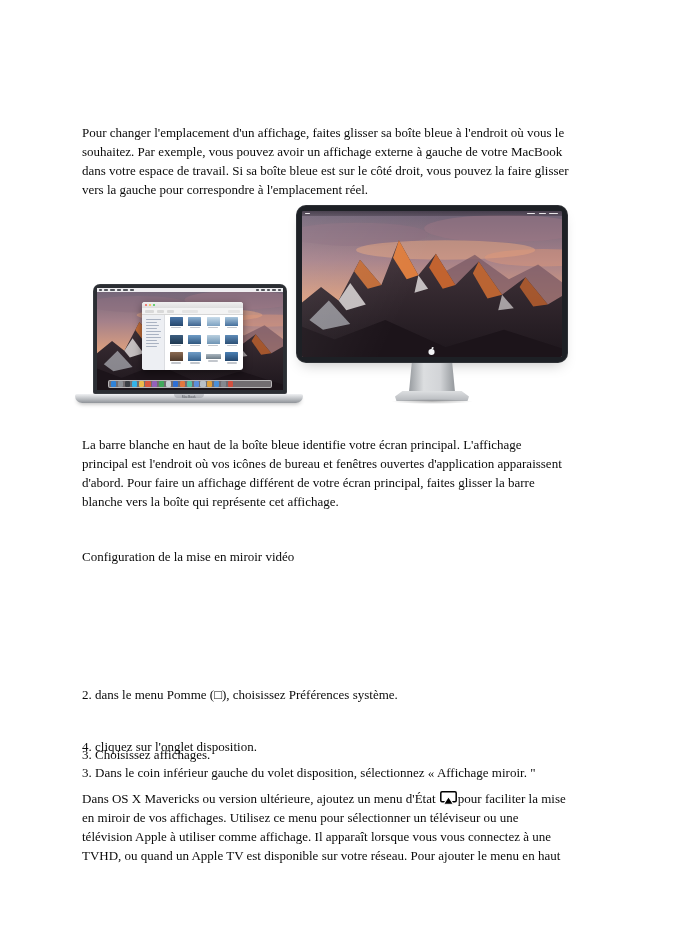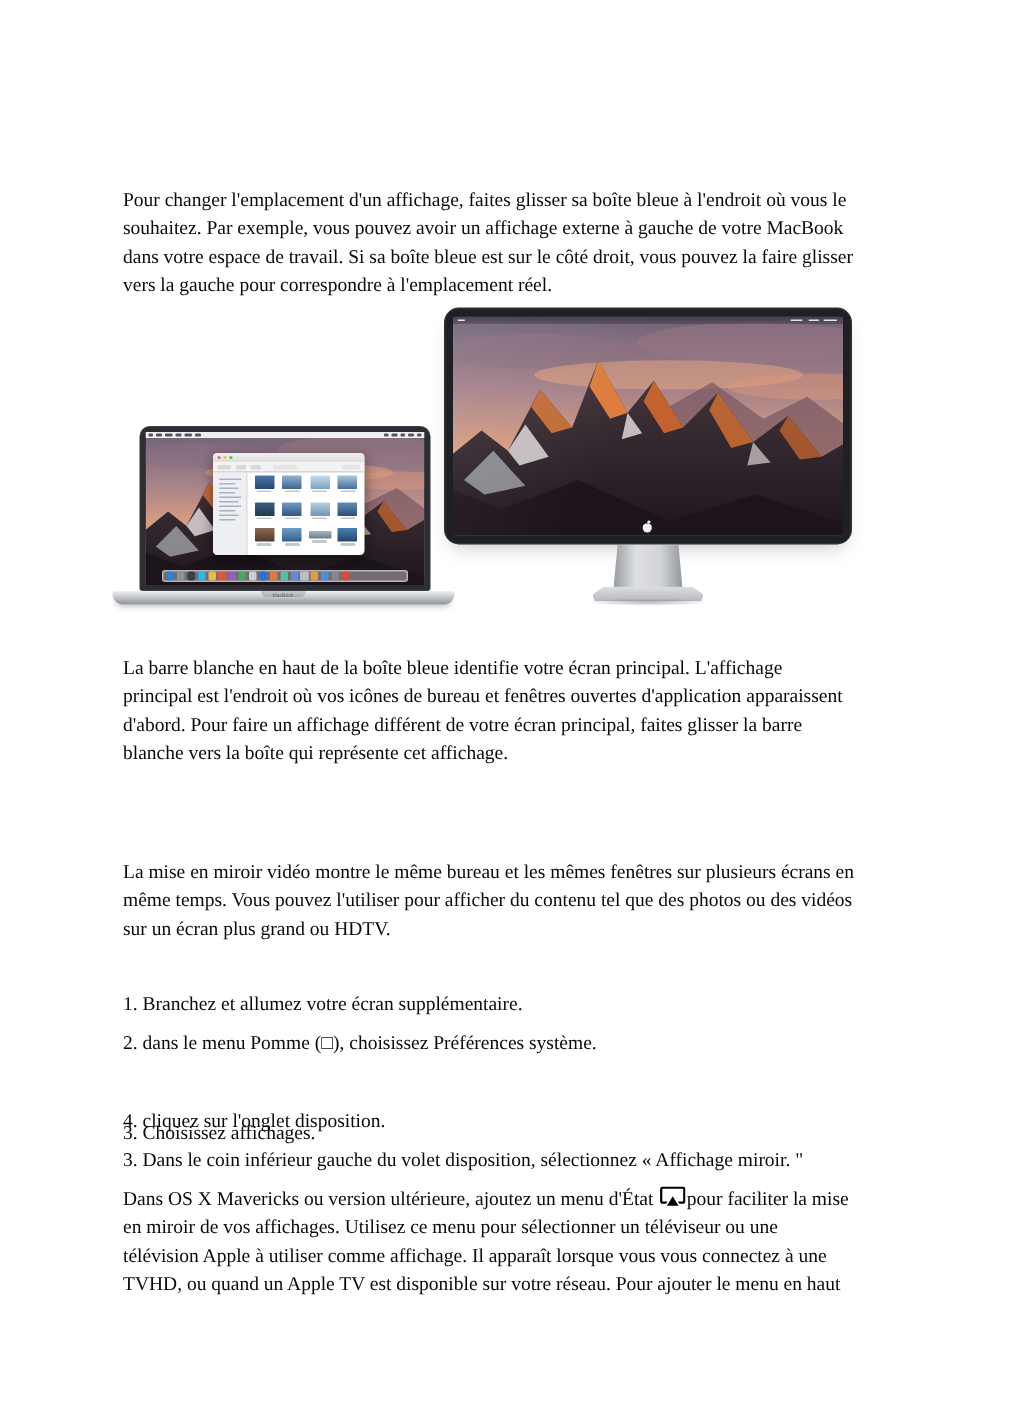--- a/index.html
+++ b/index.html
@@ -314,25 +314,22 @@
     <div class="mb-base">
       <i class="mb-notch"></i>
       <span class="mb-name">MacBook</span>
     </div>
   </div>
 
   <p class="para" style="top:435px">La barre blanche en haut de la boîte bleue identifie votre écran principal. L'affichage
 principal est l'endroit où vos icônes de bureau et fenêtres ouvertes d'application apparaissent
 d'abord. Pour faire un affichage différent de votre écran principal, faites glisser la barre
 blanche vers la boîte qui représente cet affichage.</p>
-  <p class="para" style="top:571px">La mise en miroir vidéo montre le même bureau et les mêmes fenêtres sur plusieurs écrans en
-même temps. Vous pouvez l'utiliser pour afficher du contenu tel que des photos ou des vidéos
-sur un écran plus grand ou HDTV.</p>
-
-  <p class="para" style="top:659px">1. Branchez et allumez votre écran supplémentaire.</p>
+  <p class="para" style="top:547px">Configuration de la mise en miroir vidéo</p>
+
   <p class="para" style="top:685px">2. dans le menu Pomme (□), choisissez Préférences système.</p>
   <p class="para" style="top:745px">3. Choisissez affichages.</p>
   <p class="para" style="top:737px">4. cliquez sur l'onglet disposition.</p>
   <p class="para" style="top:763px">3. Dans le coin inférieur gauche du volet disposition, sélectionnez « Affichage miroir. "</p>
 
   <p class="para" style="top:789px;width:522px"><span class="pre">Dans OS X Mavericks ou version ultérieure, ajoutez un menu d'État </span><svg class="airplay" width="17" height="14" viewBox="0 0 17 14">
         <rect x="0.8" y="0.8" width="15.4" height="10" rx="1.2" fill="none" stroke="#000" stroke-width="1.5"></rect>
         <path d="M8.5 5.6 L13.4 13.3 H3.6 Z" fill="#000" stroke="#fff" stroke-width="1.1"></path>
       </svg><span class="pre">pour faciliter la mise
 en miroir de vos affichages. Utilisez ce menu pour sélectionner un téléviseur ou une

